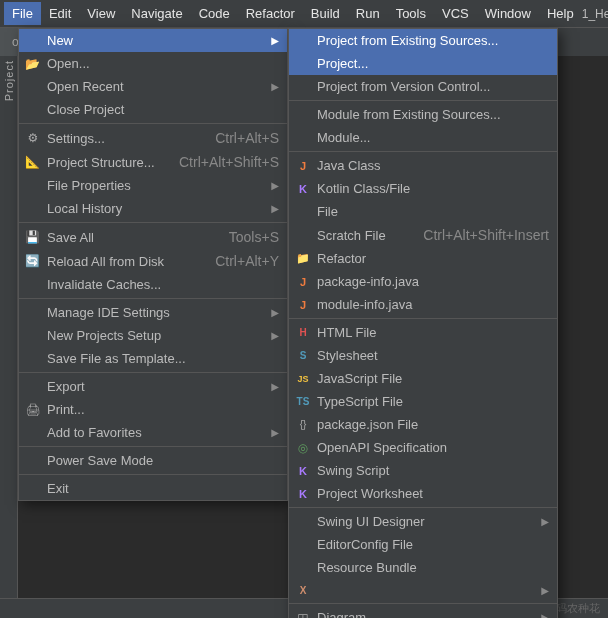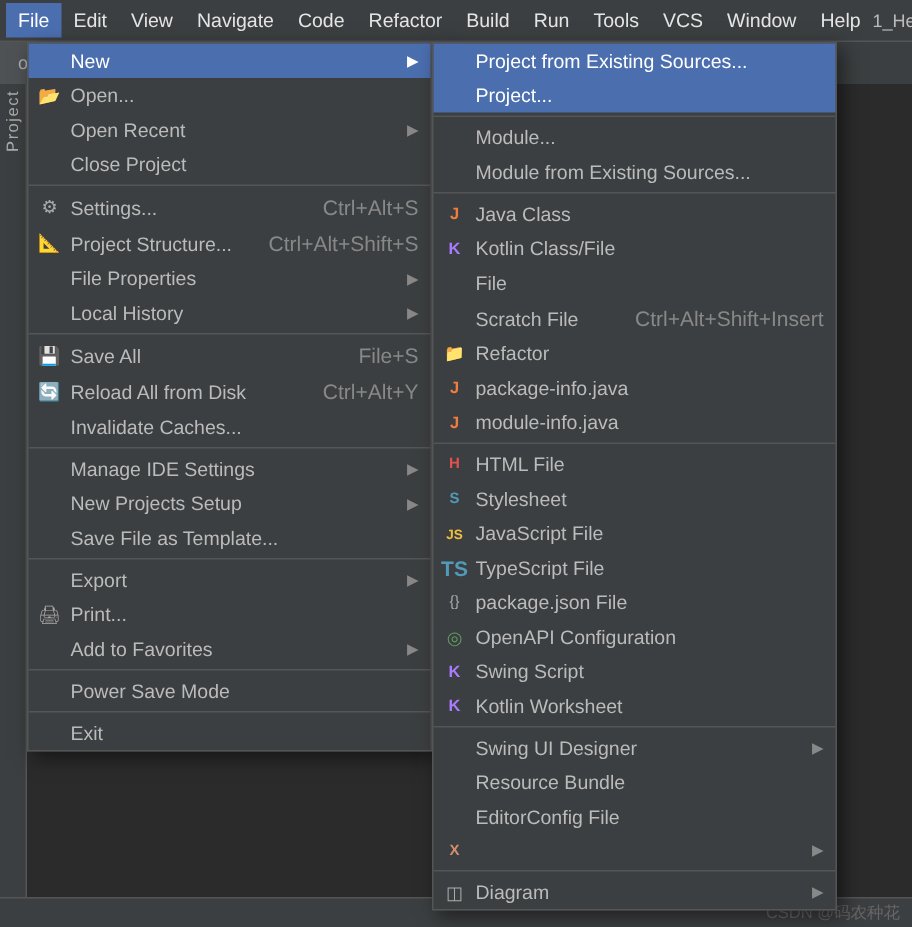--- a/index.html
+++ b/index.html
@@ -289,21 +289,21 @@
   <div class="menu-item">
     <span class="icon-area"></span>
     <span>Local History</span>
     <span class="arrow">▶</span>
   </div>
   <div class="menu-separator"></div>
 
   <div class="menu-item">
     <span class="icon-area icon-save">💾</span>
     <span>Save All</span>
-    <span class="shortcut">File+S</span>
+    <span class="shortcut">Tools+S</span>
   </div>
 
   <div class="menu-item">
     <span class="icon-area icon-reload">🔄</span>
     <span>Reload All from Disk</span>
     <span class="shortcut">Ctrl+Alt+Y</span>
   </div>
 
   <div class="menu-item">
     <span class="icon-area"></span>
@@ -362,28 +362,32 @@
 <div class="new-submenu">
 
   <div class="menu-item">
     <span class="icon-area"></span>
     <span>Project from Existing Sources...</span>
   </div>
   <div class="menu-item" style="background:#4b6eaf;color:#fff;">
     <span class="icon-area"></span>
     <span>Project...</span>
   </div>
-  <div class="menu-separator"></div>
+  <div class="menu-item">
+    <span class="icon-area"></span>
+    <span>Project from Version Control...</span>
+  </div>
+  <div class="menu-separator"></div>
+  <div class="menu-item">
+    <span class="icon-area"></span>
+    <span>Module from Existing Sources...</span>
+  </div>
   <div class="menu-item">
     <span class="icon-area"></span>
     <span>Module...</span>
-  </div>
-  <div class="menu-item">
-    <span class="icon-area"></span>
-    <span>Module from Existing Sources...</span>
   </div>
   <div class="menu-separator"></div>
   <div class="menu-item">
     <span class="icon-area icon-java" style="font-weight:bold;font-size:11px;color:#f07c3f;">J</span>
     <span>Java Class</span>
   </div>
   <div class="menu-item">
     <span class="icon-area icon-kotlin" style="font-weight:bold;font-size:11px;color:#a97bff;">K</span>
     <span>Kotlin Class/File</span>
   </div>
@@ -415,52 +419,52 @@
   </div>
   <div class="menu-item">
     <span class="icon-area icon-css" style="color:#519aba;font-weight:bold;font-size:10px;">S</span>
     <span>Stylesheet</span>
   </div>
   <div class="menu-item">
     <span class="icon-area icon-js" style="color:#f0c040;font-weight:bold;font-size:9px;">JS</span>
     <span>JavaScript File</span>
   </div>
   <div class="menu-item">
-    <span class="icon-area icon-ts" style="color:#519aba;font-weight:bold;font-size:14px;">TS</span>
+    <span class="icon-area icon-ts" style="color:#519aba;font-weight:bold;font-size:10px;">TS</span>
     <span>TypeScript File</span>
   </div>
   <div class="menu-item">
     <span class="icon-area" style="color:#aaaaaa;font-size:10px;">{}</span>
     <span>package.json File</span>
   </div>
   <div class="menu-item">
     <span class="icon-area icon-green" style="color:#5f9c5f;font-size:12px;">◎</span>
-    <span>OpenAPI Configuration</span>
+    <span>OpenAPI Specification</span>
   </div>
   <div class="menu-item">
     <span class="icon-area icon-kotlin" style="color:#a97bff;font-weight:bold;font-size:11px;">K</span>
     <span>Swing Script</span>
   </div>
   <div class="menu-item">
     <span class="icon-area icon-kotlin" style="color:#a97bff;font-weight:bold;font-size:11px;">K</span>
-    <span>Kotlin Worksheet</span>
+    <span>Project Worksheet</span>
   </div>
   <div class="menu-separator"></div>
   <div class="menu-item">
     <span class="icon-area"></span>
     <span>Swing UI Designer</span>
     <span class="arrow">▶</span>
   </div>
   <div class="menu-item">
     <span class="icon-area"></span>
+    <span>EditorConfig File</span>
+  </div>
+  <div class="menu-item">
+    <span class="icon-area"></span>
     <span>Resource Bundle</span>
-  </div>
-  <div class="menu-item">
-    <span class="icon-area"></span>
-    <span>EditorConfig File</span>
   </div>
   <div class="menu-item">
     <span class="icon-area" style="color:#cf8e6d;font-weight:bold;font-size:10px;">X</span>
     <span class="arrow">▶</span>
   </div>
   <div class="menu-separator"></div>
   <div class="menu-item">
     <span class="icon-area" style="color:#aaaaaa;font-size:12px;">◫</span>
     <span>Diagram</span>
     <span class="arrow">▶</span>

